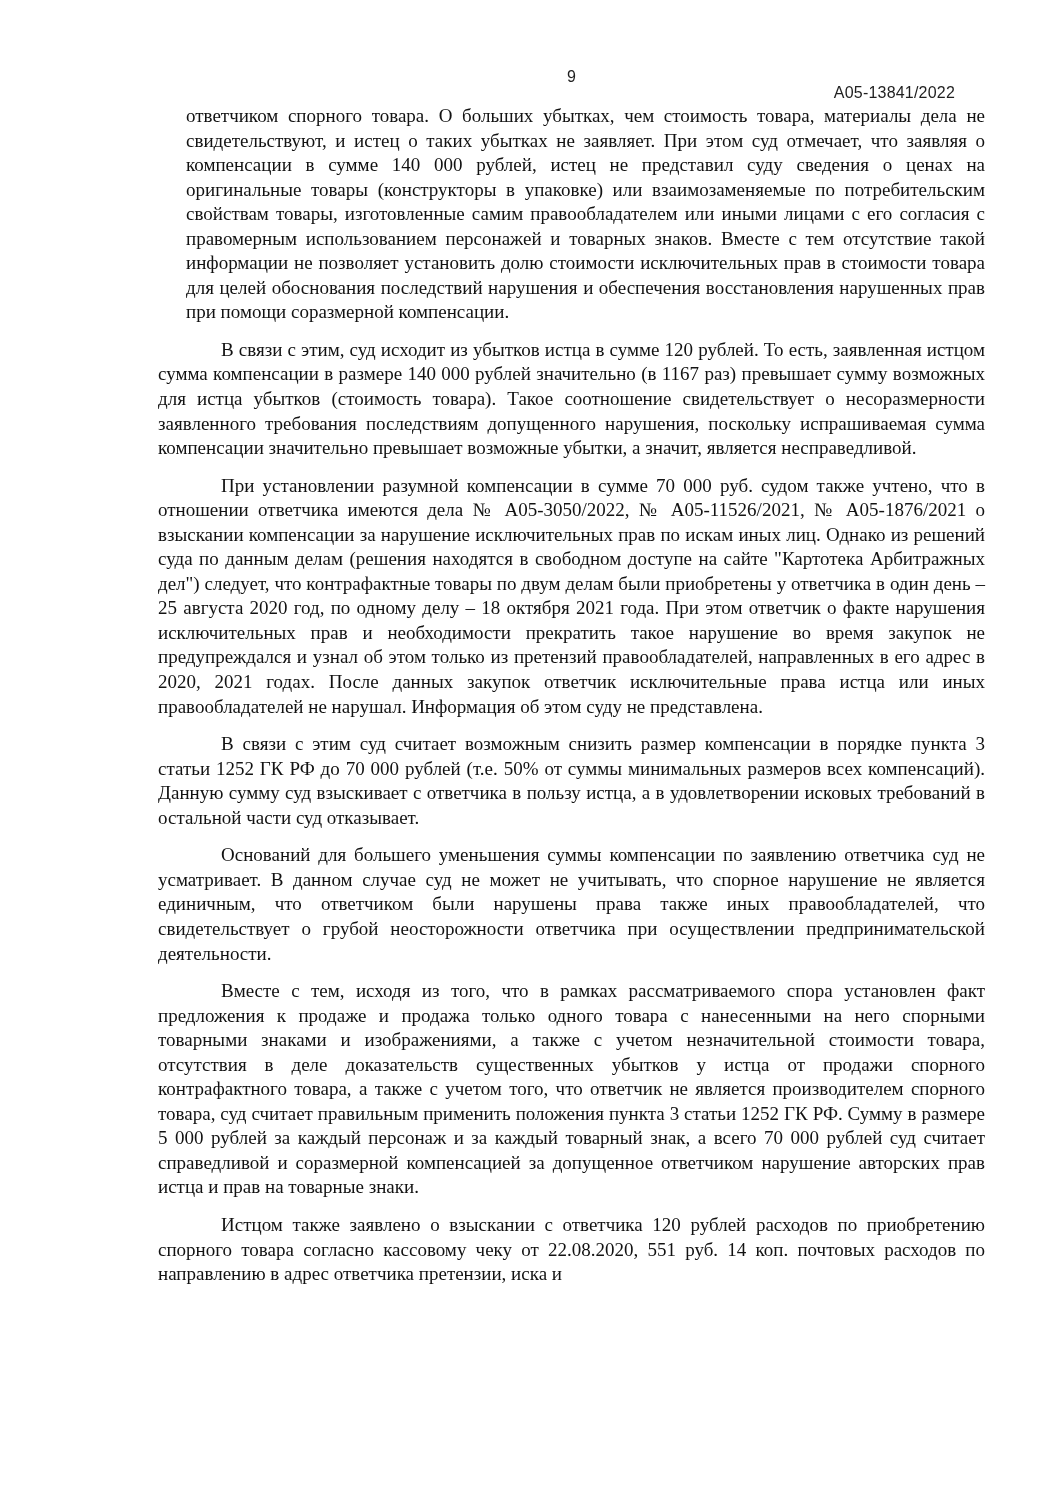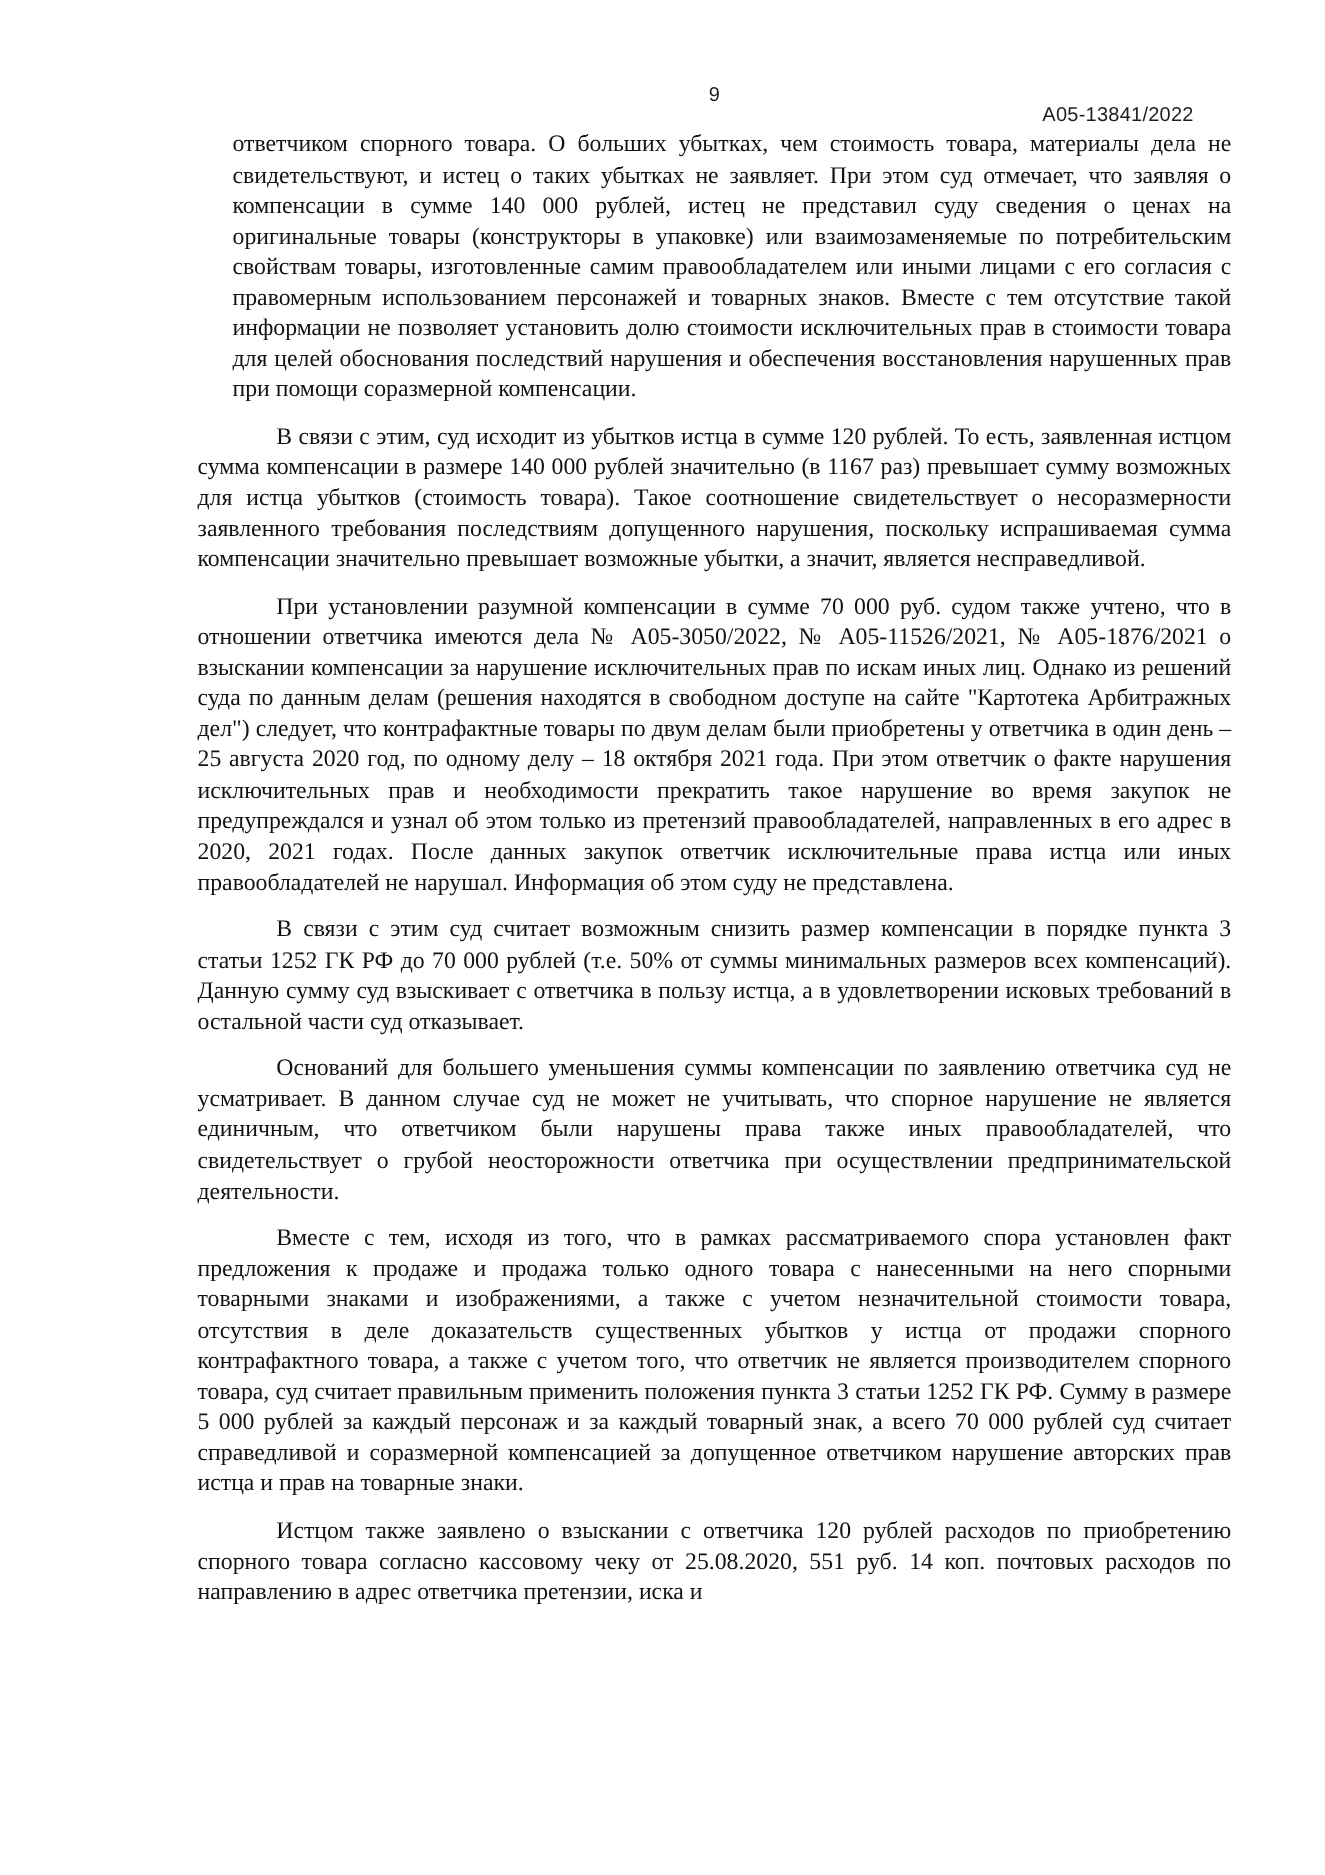--- a/index.html
+++ b/index.html
@@ -71,16 +71,16 @@
     <span class="case-number">А05-13841/2022</span>
   </div>
 
   <div class="doc-body">
     <p class="no-indent">ответчиком спорного товара. О больших убытках, чем стоимость товара, материалы дела не свидетельствуют, и истец  о таких убытках  не заявляет. При этом суд отмечает, что заявляя о компенсации в сумме 140 000 рублей, истец не представил суду сведения о ценах на оригинальные товары (конструкторы в упаковке) или взаимозаменяемые по потребительским свойствам товары, изготовленные самим правообладателем или иными лицами с его согласия с правомерным использованием персонажей и товарных знаков. Вместе с тем отсутствие такой информации не позволяет установить долю стоимости исключительных прав в стоимости товара для целей обоснования последствий нарушения и обеспечения восстановления нарушенных прав при помощи соразмерной компенсации.</p>
     <p>В связи с этим, суд исходит из убытков истца в сумме 120 рублей. То есть, заявленная истцом сумма компенсации в размере 140 000 рублей значительно (в 1167 раз) превышает сумму возможных для истца убытков (стоимость товара). Такое соотношение свидетельствует о несоразмерности заявленного требования последствиям допущенного нарушения, поскольку испрашиваемая сумма компенсации значительно превышает возможные убытки, а значит, является несправедливой.</p>
     <p>При установлении разумной компенсации в сумме 70 000 руб. судом также учтено, что в отношении ответчика имеются дела № А05-3050/2022, № А05-11526/2021, № А05-1876/2021 о взыскании компенсации за нарушение исключительных прав по искам иных лиц. Однако из решений суда по данным делам (решения находятся в свободном доступе на сайте "Картотека Арбитражных дел") следует, что контрафактные товары по двум делам были приобретены у ответчика в один день – 25 августа 2020 год, по одному делу – 18 октября 2021 года. При этом ответчик о факте нарушения исключительных прав и необходимости прекратить такое нарушение во время закупок не предупреждался и узнал об этом только из претензий правообладателей, направленных в его адрес в 2020, 2021  годах. После данных закупок ответчик исключительные права истца или иных правообладателей не нарушал. Информация об этом суду не представлена.</p>
     <p>В связи с этим суд считает возможным снизить размер компенсации в порядке пункта 3 статьи 1252  ГК РФ до 70 000 рублей (т.е. 50% от суммы минимальных размеров всех компенсаций).  Данную сумму суд взыскивает с ответчика в пользу истца, а в удовлетворении исковых требований в остальной части суд отказывает.</p>
     <p>Оснований для большего уменьшения суммы компенсации по заявлению ответчика суд не усматривает. В данном случае суд не может не учитывать, что спорное нарушение не является единичным, что ответчиком были нарушены права также иных правообладателей, что свидетельствует о грубой неосторожности ответчика при осуществлении предпринимательской деятельности.</p>
     <p>Вместе с тем, исходя из того, что в рамках рассматриваемого спора установлен факт предложения к продаже и продажа только одного товара с нанесенными на него спорными товарными знаками и изображениями, а также с учетом незначительной стоимости товара, отсутствия в деле доказательств существенных убытков у истца от продажи спорного контрафактного товара, а также с учетом того, что ответчик не является производителем спорного товара, суд считает правильным применить положения пункта 3 статьи 1252 ГК РФ. Сумму в размере 5 000 рублей за каждый персонаж и за каждый товарный знак, а всего 70 000 рублей суд считает справедливой и соразмерной компенсацией за допущенное ответчиком нарушение авторских прав истца и прав на товарные знаки.</p>
-    <p>Истцом также заявлено о взыскании с ответчика 120 рублей расходов по приобретению спорного товара согласно кассовому чеку от 25.08.2020, 551 руб. 14 коп. почтовых расходов по направлению в адрес ответчика претензии, иска и</p>
+    <p>Истцом также заявлено о взыскании с ответчика 120 рублей расходов по приобретению спорного товара согласно кассовому чеку от 22.08.2020, 551 руб. 14 коп. почтовых расходов по направлению в адрес ответчика претензии, иска и</p>
   </div>
 
 </div>
 
 </body></html>

